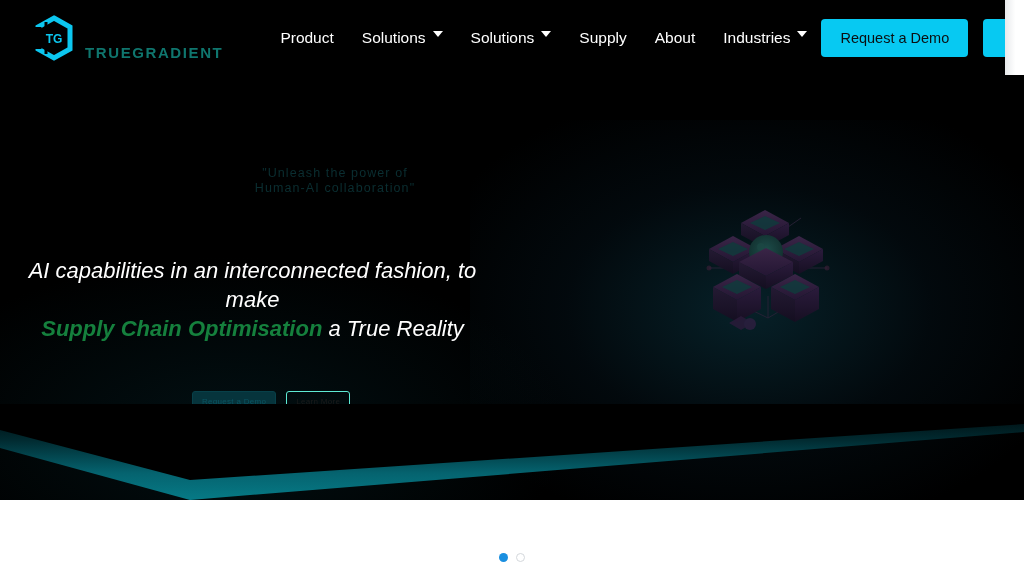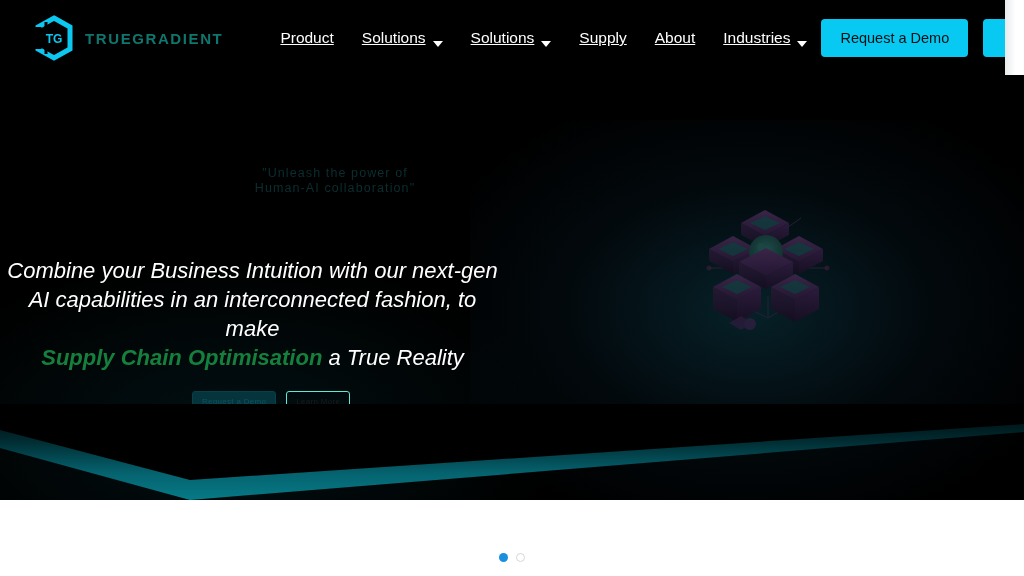--- a/index.html
+++ b/index.html
@@ -57,49 +57,48 @@
     position:absolute;
     left:0; top:0;
     width:1005px;
     height:76px;
     display:flex;
     align-items:center;
     z-index:30;
   }
   .brand {
     display:flex;
-    align-items:center;
+    align-items:flex-end;
     gap:9px;
     margin-left:32px;
     cursor:pointer;
   }
   .brand-mark { width:44px; height:46px; display:block; flex:0 0 auto; }
   .brand-name {
     color:#0f766e;
     font-size:15px;
     font-weight:bold;
     letter-spacing:1.6px;
   }
 
   .nav {
     display:flex;
     align-items:center;
     margin-left:43px;
     gap:0px;
   }
   .nav-item {
     display:flex;
-    align-items:flex-end;
+    align-items:flex-start;
     gap:7px;
     color:#ffffff;
     font-size:15.5px;
     padding:6px 14px;
     cursor:pointer;
     white-space:nowrap;
-    text-decoration:underline;
   }
   .caret {
     width:0; height:0;
     border-left:5px solid transparent;
     border-right:5px solid transparent;
     border-top:6px solid #ffffff;
     display:block;
     margin-top:2px;
   }
 
@@ -313,21 +312,20 @@
         </g>
       </svg>
     </div>
 
     <div class="quote">
       <div>"Unleash the power of</div>
       <div>Human-AI collaboration"</div>
     </div>
 
     <div class="headline">
-      <div>Combine your Business Intuition with our next-gen</div>
       <div>AI capabilities in an interconnected fashion, to make</div>
       <div>
         <span class="accent">Supply Chain Optimisation</span><span> a True Reality</span>
       </div>
     </div>
 
     <div class="hero-buttons">
       <div class="ghost-btn primary">Request a Demo</div>
       <div class="ghost-btn secondary">Learn More</div>
     </div>

